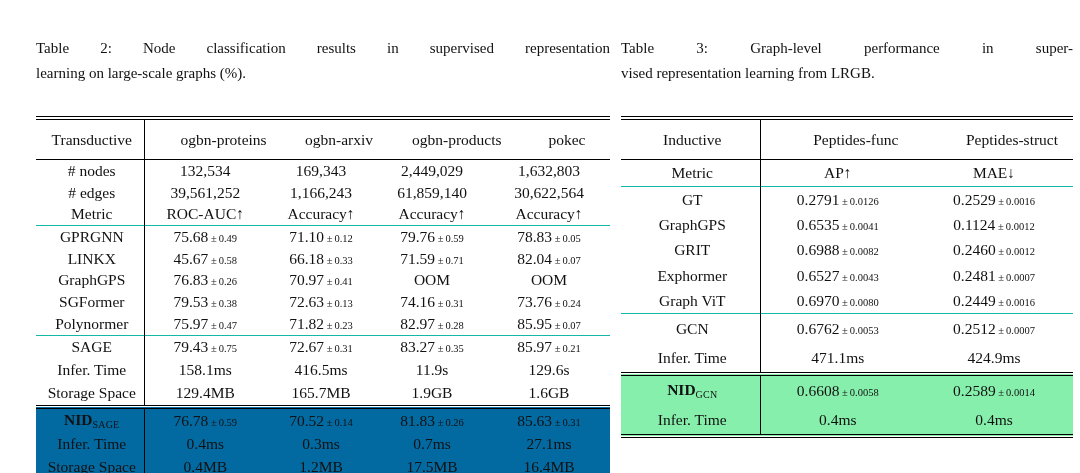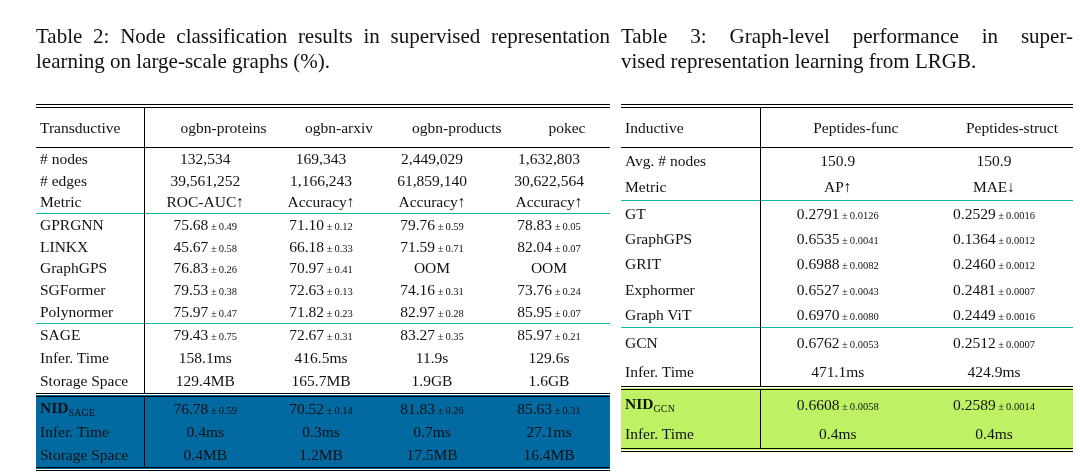--- a/index.html
+++ b/index.html
@@ -7,40 +7,40 @@
     width:1080px; height:473px; overflow:hidden;
     font-family:"Liberation Serif","DejaVu Serif",serif;
     color:#111111;
   }
   .page { position:relative; width:1080px; height:473px; background:#fff; }
 
   .col { position:absolute; top:20px; }
   .col-left  { left:36px;  width:574px; }
   .col-right { left:621px; width:452px; }
 
-  .caption { font-size:21px; line-height:24.5px; margin:4px 0 31px 0; }
+  .caption { font-size:15px; line-height:24.5px; margin:16px 0 31px 0; }
   .cap-line { display:block; }
   .cap-line.stretch { text-align:justify; text-align-last:justify; }
 
   table.datatable {
     border-collapse:collapse; table-layout:fixed;
     border-top:4px double #000; border-bottom:4px double #000;
   }
   #table2 { width:574px; }
   #table3 { width:452px; }
 
   #table2 col.c0{width:108px} #table2 col.c1{width:122px} #table2 col.c2{width:110px}
   #table2 col.c3{width:112px} #table2 col.c4{width:122px}
   #table3 col.c0{width:139px} #table3 col.c1{width:155px} #table3 col.c2{width:158px}
 
   .datatable td {
     font-size:15.5px; padding:0; white-space:nowrap;
     text-align:center; vertical-align:middle;
   }
-  .datatable td.lbl { text-align:left; padding-left:4px; border-right:1px solid #000; }
+  .datatable td.lbl { text-align:center; padding-left:4px; border-right:1px solid #000; }
   .datatable thead td { height:39px;padding-left:36px; }
   .datatable thead { border-bottom:1px solid #000; }
 
   tbody.sec { border-top:1px solid #14b8a6; }
   tbody.rule-double { border-top:4px double #000; }
 
   #table2 tbody td { height:21.7px; }
   #table2 tbody.sec-sage td, #table2 tbody.sec-nid-sage td { height:23.2px;margin-top:44px; }
   #table3 tbody td { height:26px; }
   #table3 tbody.sec-baselines td { height:25.3px;font-family:Liberation Serif, serif; }
@@ -202,40 +202,35 @@
           </colgroup>
           <thead>
             <tr>
               <td class="lbl">Inductive</td>
               <td>Peptides-func</td>
               <td>Peptides-struct</td>
             </tr>
           </thead>
           <tbody class="sec sec-stats">
             <tr>
-              <td class="lbl">Avg. # nodes</td>
-              <td>150.9</td>
-              <td>150.9</td>
-            </tr>
-            <tr>
               <td class="lbl">Metric</td>
               <td>AP↑</td>
               <td>MAE↓</td>
             </tr>
           </tbody>
           <tbody class="sec sec-baselines">
             <tr>
               <td class="lbl">GT</td>
               <td><span>0.2791</span><span class="pm"> ± 0.0126</span></td>
               <td><span>0.2529</span><span class="pm"> ± 0.0016</span></td>
             </tr>
             <tr>
               <td class="lbl">GraphGPS</td>
               <td><span>0.6535</span><span class="pm"> ± 0.0041</span></td>
-              <td><span>0.1364</span><span class="pm"> ± 0.0012</span></td>
+              <td><span>0.1124</span><span class="pm"> ± 0.0012</span></td>
             </tr>
             <tr>
               <td class="lbl">GRIT</td>
               <td><span>0.6988</span><span class="pm"> ± 0.0082</span></td>
               <td><span>0.2460</span><span class="pm"> ± 0.0012</span></td>
             </tr>
             <tr>
               <td class="lbl">Exphormer</td>
               <td><span>0.6527</span><span class="pm"> ± 0.0043</span></td>
               <td><span>0.2481</span><span class="pm"> ± 0.0007</span></td>
@@ -251,21 +246,21 @@
               <td class="lbl">GCN</td>
               <td><span>0.6762</span><span class="pm"> ± 0.0053</span></td>
               <td><span>0.2512</span><span class="pm"> ± 0.0007</span></td>
             </tr>
             <tr>
               <td class="lbl">Infer. Time</td>
               <td>471.1ms</td>
               <td>424.9ms</td>
             </tr>
           </tbody>
-          <tbody class="sec sec-nid-gcn rule-double highlight" style="background: #bef264;">
+          <tbody class="sec sec-nid-gcn rule-double highlight" style="background: #86efac;">
             <tr>
               <td class="lbl"><span class="bold">NID</span><span class="sublab">GCN</span></td>
               <td><span>0.6608</span><span class="pm"> ± 0.0058</span></td>
               <td><span>0.2589</span><span class="pm"> ± 0.0014</span></td>
             </tr>
             <tr>
               <td class="lbl">Infer. Time</td>
               <td>0.4ms</td>
               <td>0.4ms</td>
             </tr>

